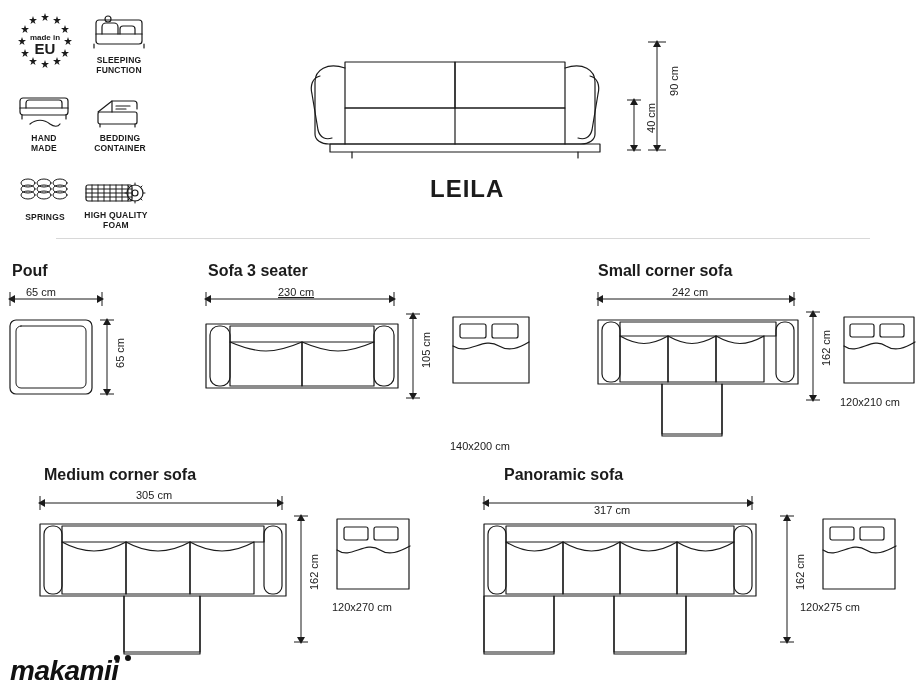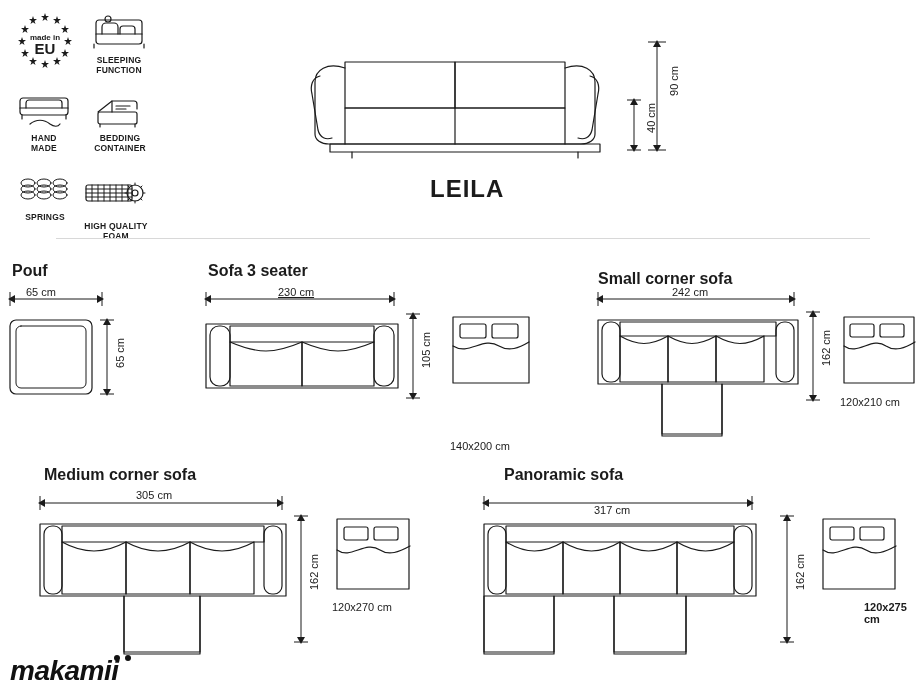--- a/index.html
+++ b/index.html
@@ -122,21 +122,21 @@
         <rect class="ln" x="4" y="5" width="46" height="16" rx="2"></rect>
         <g class="ln-thin">
           <path d="M4 9 h46 M4 13 h46 M4 17 h46"></path>
           <path d="M10 5 v16 M16 5 v16 M22 5 v16 M28 5 v16 M34 5 v16 M40 5 v16 M46 5 v16"></path>
         </g>
         <circle class="ln" cx="53" cy="13" r="8"></circle>
         <circle class="ln" cx="53" cy="13" r="3"></circle>
         <path class="ln-thin" d="M53 5 v-2 M53 21 v2 M45 13 h-2 M61 13 h2 M47.5 7.5 l-1.5 -1.5 M58.5 18.5 l1.5 1.5 M58.5 7.5 l1.5 -1.5 M47.5 18.5 l-1.5 1.5"></path>
       </svg>
     </div>
-    <div class="abs icon-cap" style="left:70px;top:214px;width:76px;">
+    <div class="abs icon-cap" style="left:70px;top:203px;width:76px;">
       <div>HIGH QUALITY</div>
       <div>FOAM</div>
     </div>
   </div>
 
   <div class="abs" style="left:300px;top:20px;width:330px;height:145px;">
     <svg width="330" height="145" viewBox="0 0 330 145">
 
       <path class="ln" d="M45 42 h110 v46 h-110 z"></path>
       <path class="ln" d="M155 42 h110 v46 h-110 z"></path>
@@ -246,21 +246,21 @@
   <div class="abs" style="left:452px;top:316px;width:78px;height:68px;">
     <svg width="78" height="68" viewBox="0 0 78 68">
       <rect class="ln" x="1" y="1" width="76" height="66"></rect>
       <rect class="ln" x="8" y="8" width="26" height="14" rx="2"></rect>
       <rect class="ln" x="40" y="8" width="26" height="14" rx="2"></rect>
       <path class="ln" d="M1 30 c16 10 30 -10 46 0 c10 6 20 2 30 -4"></path>
     </svg>
   </div>
   <div class="abs dim" style="left:450px;top:396px;margin-top:44px;">140x200 cm</div>
 
-  <div class="abs cat-title" style="left:598px;top:262px;margin-top:8px;">Small corner sofa</div>
+  <div class="abs cat-title" style="left:598px;top:262px;">Small corner sofa</div>
 
   <div class="abs" style="left:596px;top:288px;width:200px;height:14px;">
     <svg width="200" height="14" viewBox="0 0 200 14">
       <path class="ln-arrow" d="M4 11 h192"></path>
       <path class="fillblk" d="M0 11 l7 -4 v8 z"></path>
       <path class="fillblk" d="M200 11 l-7 -4 v8 z"></path>
       <path class="ln-arrow" d="M2 4 v14 M198 4 v14"></path>
     </svg>
   </div>
   <div class="abs dim" style="left:672px;top:286px;">242 cm</div>
@@ -381,21 +381,21 @@
   <div class="abs dim-v" style="left:794px;top:554px;">162 cm</div>
 
   <div class="abs" style="left:822px;top:518px;width:74px;height:72px;">
     <svg width="74" height="72" viewBox="0 0 74 72">
       <rect class="ln" x="1" y="1" width="72" height="70"></rect>
       <rect class="ln" x="8" y="9" width="24" height="13" rx="2"></rect>
       <rect class="ln" x="38" y="9" width="24" height="13" rx="2"></rect>
       <path class="ln" d="M1 32 c14 10 28 -10 43 0 c9 6 19 2 30 -4"></path>
     </svg>
   </div>
-  <div class="abs dim" style="left:864px;top:601px;font-weight:bold;">120x275 cm</div>
+  <div class="abs dim" style="left:800px;top:601px;">120x275 cm</div>
 
   <div class="abs" style="left:10px;top:652px;width:160px;height:40px;font-style:italic;">
     <svg width="160" height="40" viewBox="0 0 160 40">
       <text x="0" y="28" font-family="Liberation Sans, sans-serif" font-size="28" font-weight="bold" fill="#111" letter-spacing="-0.5">makamii</text>
       <circle cx="107" cy="6" r="3" fill="#111"></circle>
       <circle cx="118" cy="6" r="3" fill="#111"></circle>
     </svg>
   </div>
 
 </div>

